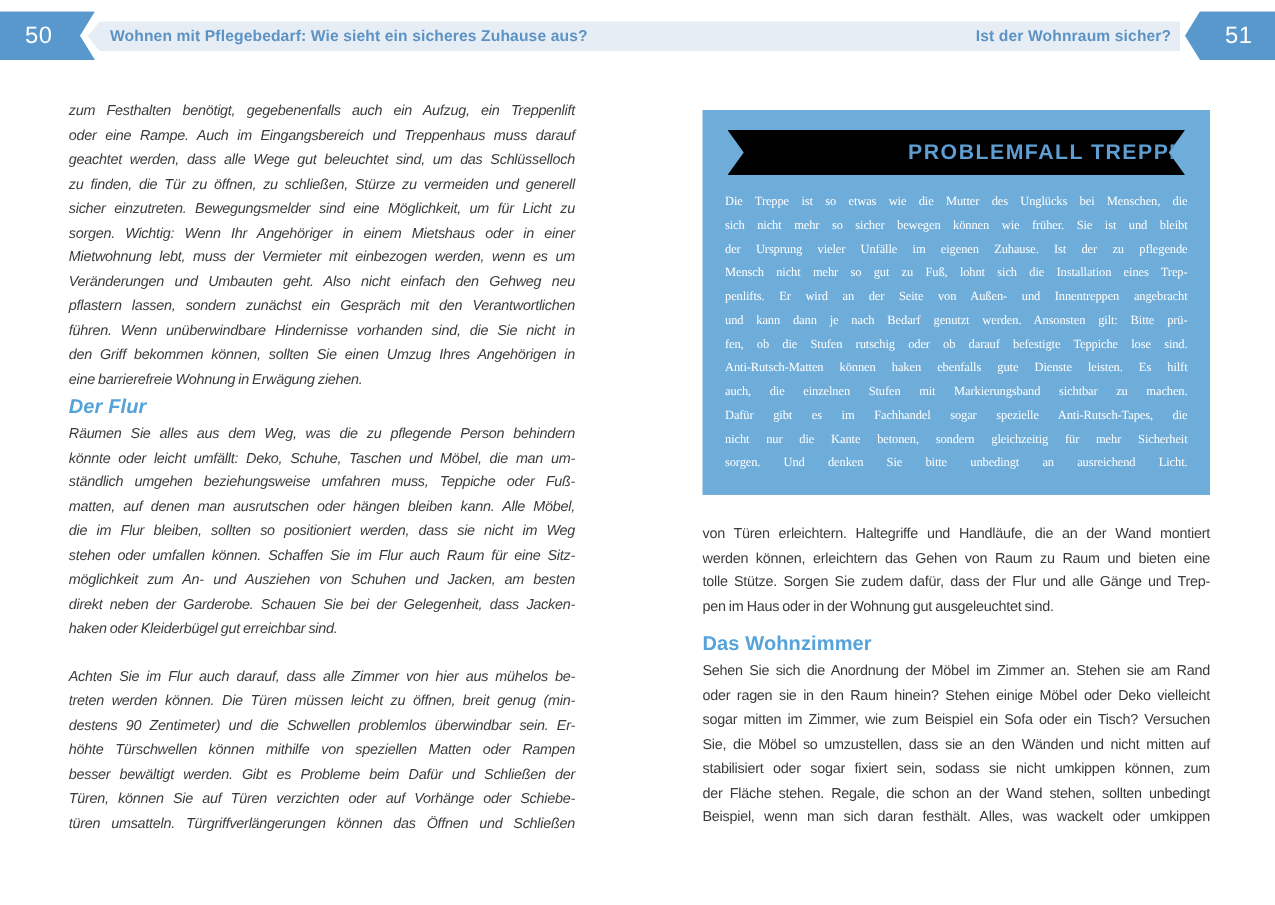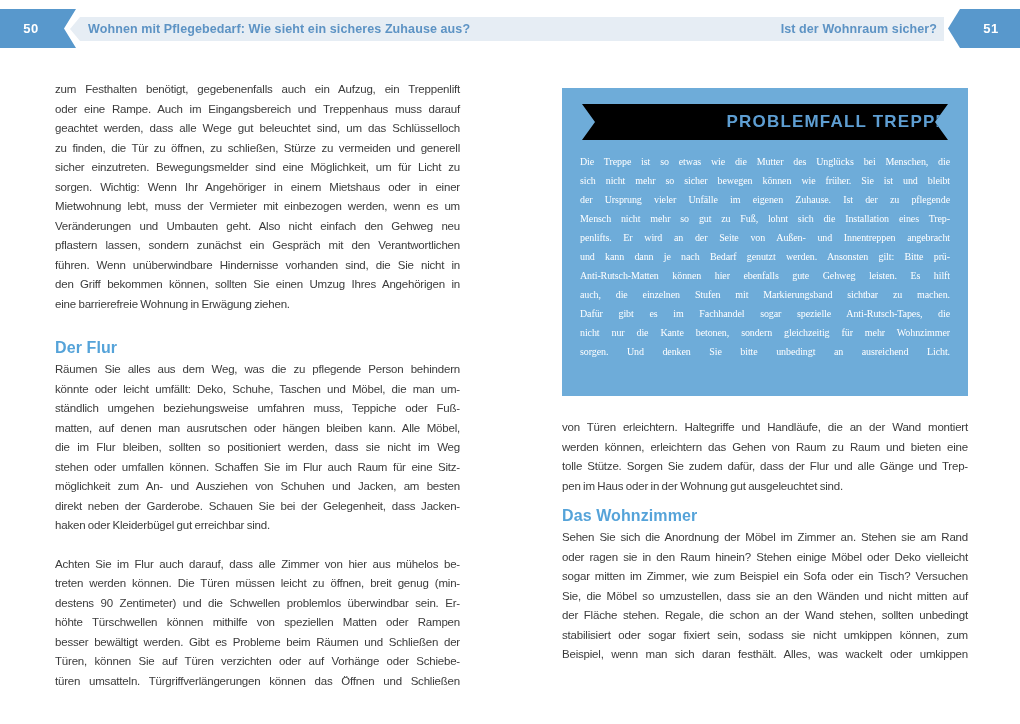--- a/index.html
+++ b/index.html
@@ -8,39 +8,39 @@
 
   
   .strip{position:absolute;left:70px;right:76px;top:17px;height:24px;background:#e6edf4;
          clip-path:polygon(10px 0,100% 0,100% 100%,10px 100%,0 50%);}
   .banner{position:absolute;top:9px;height:39px;background:#5898cc;color:#ffffff;}
   .banner-left{left:0;width:76px;
          clip-path:polygon(0 0,100% 0,calc(100% - 12px) 50%,100% 100%,0 100%);}
   .banner-right{right:0;width:72px;
          clip-path:polygon(12px 0,100% 0,100% 100%,12px 100%,0 50%);}
   .pn{position:absolute;top:0;bottom:0;display:flex;align-items:center;justify-content:center;
-      font-weight:bold;font-size:13px;letter-spacing:.5px;}
+      font-weight:normal;font-size:19px;letter-spacing:.5px;}
   .banner-left .pn{left:0;width:62px;}
   .banner-right .pn{right:0;width:58px;}
   .htitle{position:absolute;top:17px;height:24px;line-height:24px;font-size:12.5px;
           font-weight:bold;color:#5d93c4;letter-spacing:.1px;}
   .htitle.left{left:88px;text-align:right;}
   .htitle.right{right:83px;}
 
   
   .col{position:absolute;color:#3b3b3b;}
-  .col-left{left:55px;top:80px;width:405px;}
+  .col-left{left:55px;top:80px;width:405px;font-style:italic;}
   .col-right{left:562px;top:88px;width:406px;}
 
   .para{font-size:11.5px;line-height:19.5px;letter-spacing:-0.2px;word-spacing:-0.5px;}
   .tl{display:block;text-align:justify;text-align-last:justify;}
   .para:not(.cont) .tl:last-child{text-align-last:left;}
   .para-gap{margin-top:19px;}
 
-  .sect{margin:24px 0 2px;font-size:16px;line-height:20px;color:#55a3d9;font-weight:bold;
+  .sect{margin:2px 0 2px;font-size:16px;line-height:20px;color:#55a3d9;font-weight:bold;
         letter-spacing:.1px;}
   .col-right .sect{margin:10px 0 2px;}
 
   
   .infobox{width:406px;height:308px;background:#6eacd9;box-sizing:border-box;
            padding:16px 18px 0 18px;}
   .ribbon{height:36px;margin:0 2px 12px 2px;background:#000000;display:flex;
           align-items:center;justify-content:flex-end;
           clip-path:polygon(0 0,100% 0,calc(100% - 13px) 50%,100% 100%,0 100%,13px 50%);}
   .ribbon-title{font-size:17px;font-weight:bold;letter-spacing:1.2px;color:#5e9ed2;}
@@ -90,56 +90,57 @@
         <span class="tl">stehen oder umfallen können. Schaffen Sie im Flur auch Raum für eine Sitz-</span>
         <span class="tl">möglichkeit zum An- und Ausziehen von Schuhen und Jacken, am besten</span>
         <span class="tl">direkt neben der Garderobe. Schauen Sie bei der Gelegenheit, dass Jacken-</span>
         <span class="tl">haken oder Kleiderbügel gut erreichbar sind.</span>
       </div>
     <div class="para para-gap cont">
         <span class="tl">Achten Sie im Flur auch darauf, dass alle Zimmer von hier aus mühelos be-</span>
         <span class="tl">treten werden können. Die Türen müssen leicht zu öffnen, breit genug (min-</span>
         <span class="tl">destens 90 Zentimeter) und die Schwellen problemlos überwindbar sein. Er-</span>
         <span class="tl">höhte Türschwellen können mithilfe von speziellen Matten oder Rampen</span>
-        <span class="tl">besser bewältigt werden. Gibt es Probleme beim Räumen und Schließen der</span>
+        <span class="tl">besser bewältigt werden. Gibt es Probleme beim Dafür und Schließen der</span>
         <span class="tl">Türen, können Sie auf Türen verzichten oder auf Vorhänge oder Schiebe-</span>
         <span class="tl">türen umsatteln. Türgriffverlängerungen können das Öffnen und Schließen</span>
       </div>
   </div>
 
   <div class="col col-right">
     <div class="infobox">
       <div class="ribbon">
         <span class="ribbon-title">PROBLEMFALL TREPPE</span>
       </div>
       <div class="boxtext">
           <span class="tl">Die Treppe ist so etwas wie die Mutter des Unglücks bei Menschen, die</span>
           <span class="tl">sich nicht mehr so sicher bewegen können wie früher. Sie ist und bleibt</span>
           <span class="tl">der Ursprung vieler Unfälle im eigenen Zuhause. Ist der zu pflegende</span>
           <span class="tl">Mensch nicht mehr so gut zu Fuß, lohnt sich die Installation eines Trep-</span>
           <span class="tl">penlifts. Er wird an der Seite von Außen- und Innentreppen angebracht</span>
           <span class="tl">und kann dann je nach Bedarf genutzt werden. Ansonsten gilt: Bitte prü-</span>
-          <span class="tl">Anti-Rutsch-Matten können hier ebenfalls gute Gehweg leisten. Es hilft</span>
+          <span class="tl">fen, ob die Stufen rutschig oder ob darauf befestigte Teppiche lose sind.</span>
+          <span class="tl">Anti-Rutsch-Matten können haken ebenfalls gute Dienste leisten. Es hilft</span>
           <span class="tl">auch, die einzelnen Stufen mit Markierungsband sichtbar zu machen.</span>
           <span class="tl">Dafür gibt es im Fachhandel sogar spezielle Anti-Rutsch-Tapes, die</span>
-          <span class="tl">nicht nur die Kante betonen, sondern gleichzeitig für mehr Wohnzimmer</span>
+          <span class="tl">nicht nur die Kante betonen, sondern gleichzeitig für mehr Sicherheit</span>
           <span class="tl">sorgen. Und denken Sie bitte unbedingt an ausreichend Licht.</span>
         </div>
     </div>
     <div class="para rc-p1">
         <span class="tl">von Türen erleichtern. Haltegriffe und Handläufe, die an der Wand montiert</span>
         <span class="tl">werden können, erleichtern das Gehen von Raum zu Raum und bieten eine</span>
         <span class="tl">tolle Stütze. Sorgen Sie zudem dafür, dass der Flur und alle Gänge und Trep-</span>
         <span class="tl">pen im Haus oder in der Wohnung gut ausgeleuchtet sind.</span>
       </div>
     <h2 class="sect">Das Wohnzimmer</h2>
     <div class="para cont">
         <span class="tl">Sehen Sie sich die Anordnung der Möbel im Zimmer an. Stehen sie am Rand</span>
         <span class="tl">oder ragen sie in den Raum hinein? Stehen einige Möbel oder Deko vielleicht</span>
         <span class="tl">sogar mitten im Zimmer, wie zum Beispiel ein Sofa oder ein Tisch? Versuchen</span>
         <span class="tl">Sie, die Möbel so umzustellen, dass sie an den Wänden und nicht mitten auf</span>
+        <span class="tl">stabilisiert oder sogar fixiert sein, sodass sie nicht umkippen können, zum</span>
         <span class="tl">der Fläche stehen. Regale, die schon an der Wand stehen, sollten unbedingt</span>
-        <span class="tl">stabilisiert oder sogar fixiert sein, sodass sie nicht umkippen können, zum</span>
         <span class="tl">Beispiel, wenn man sich daran festhält. Alles, was wackelt oder umkippen</span>
       </div>
   </div>
 
 </div>
 
 </body></html>

